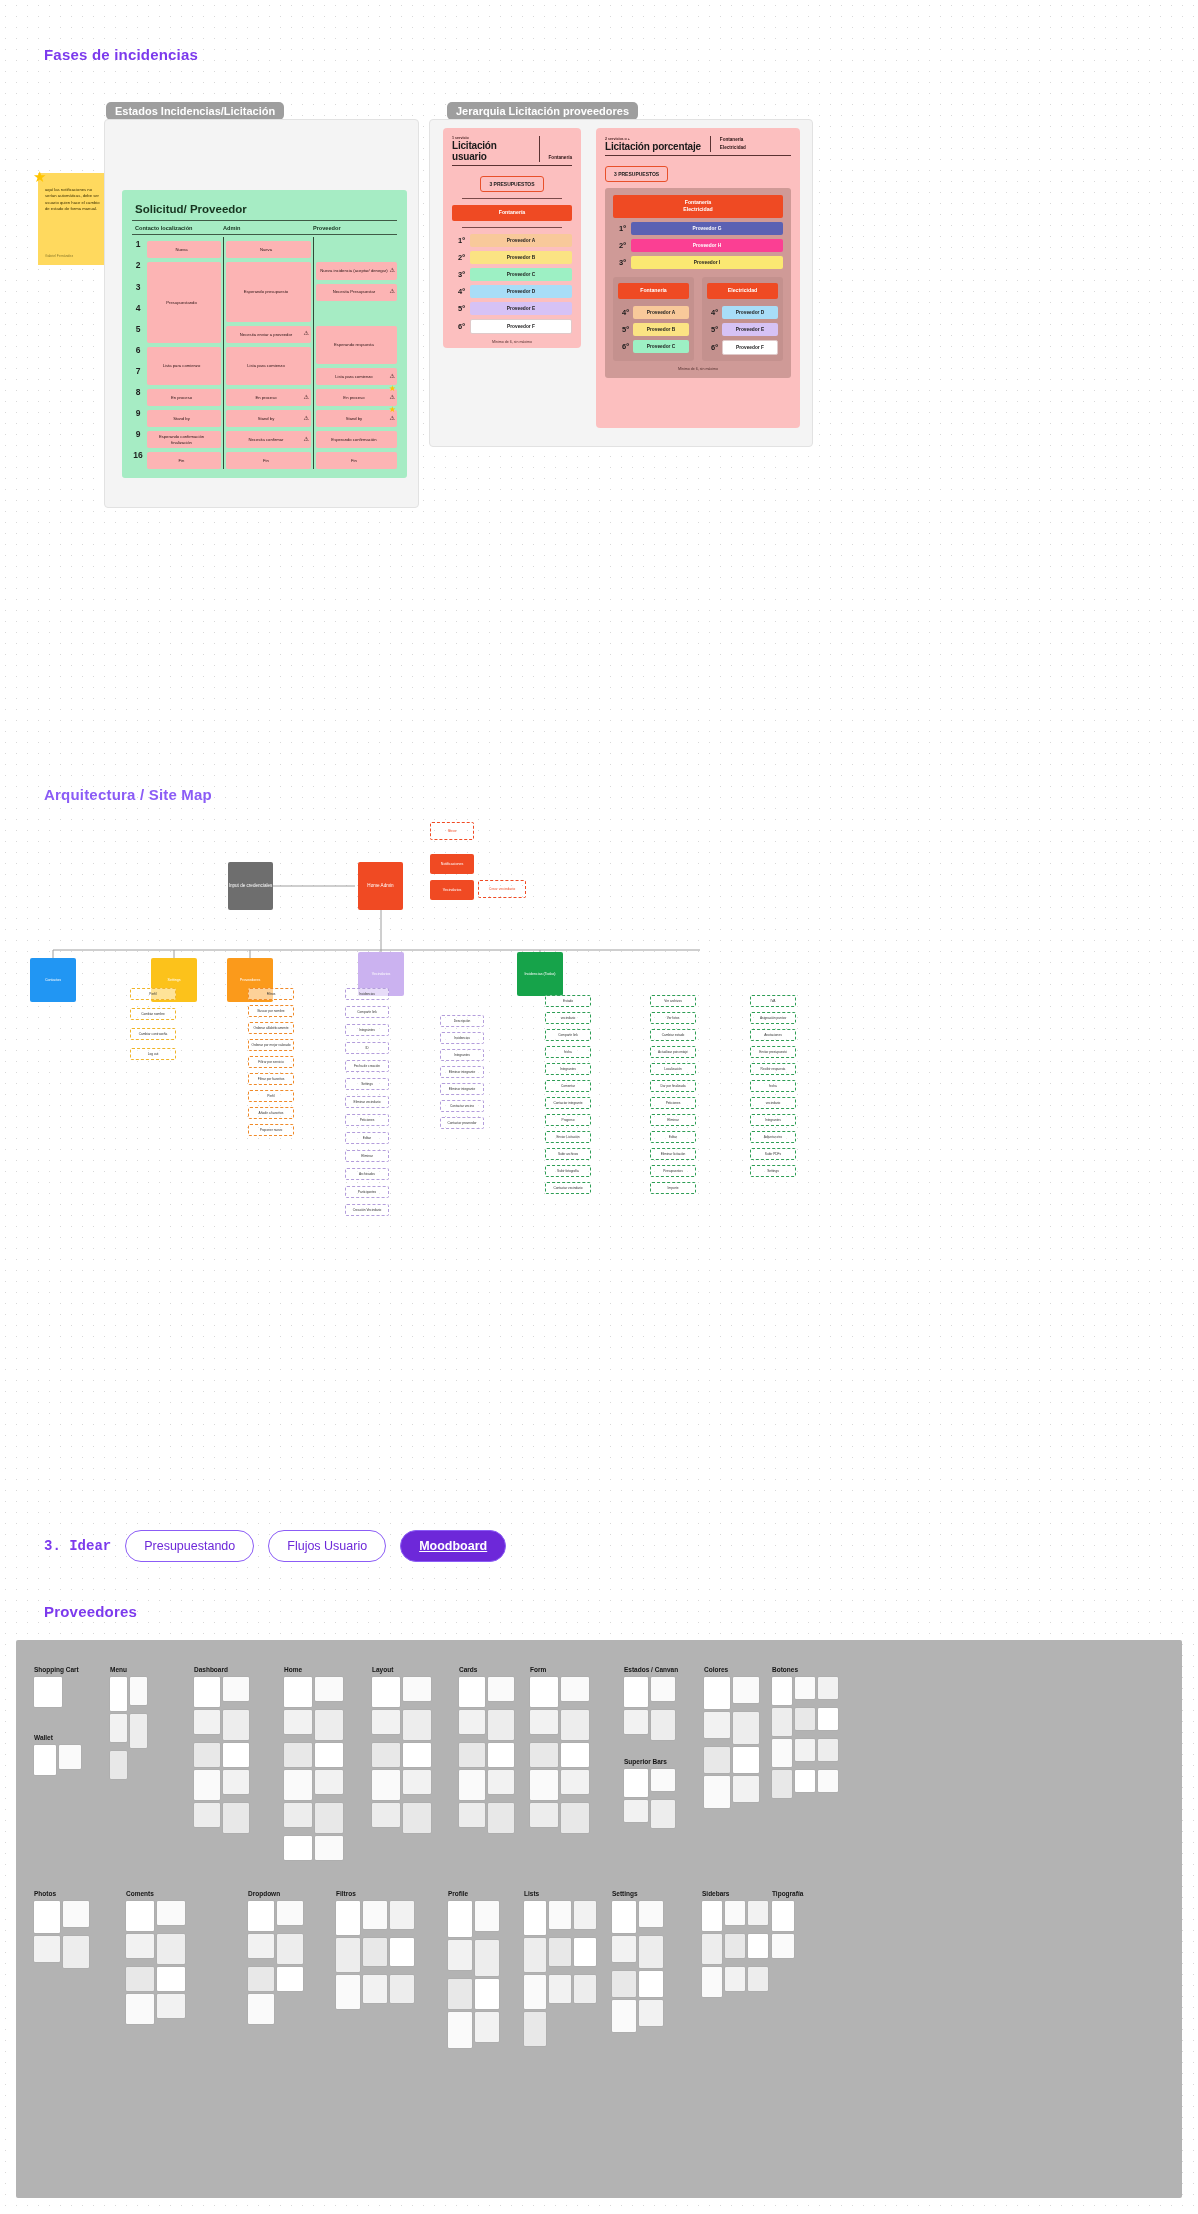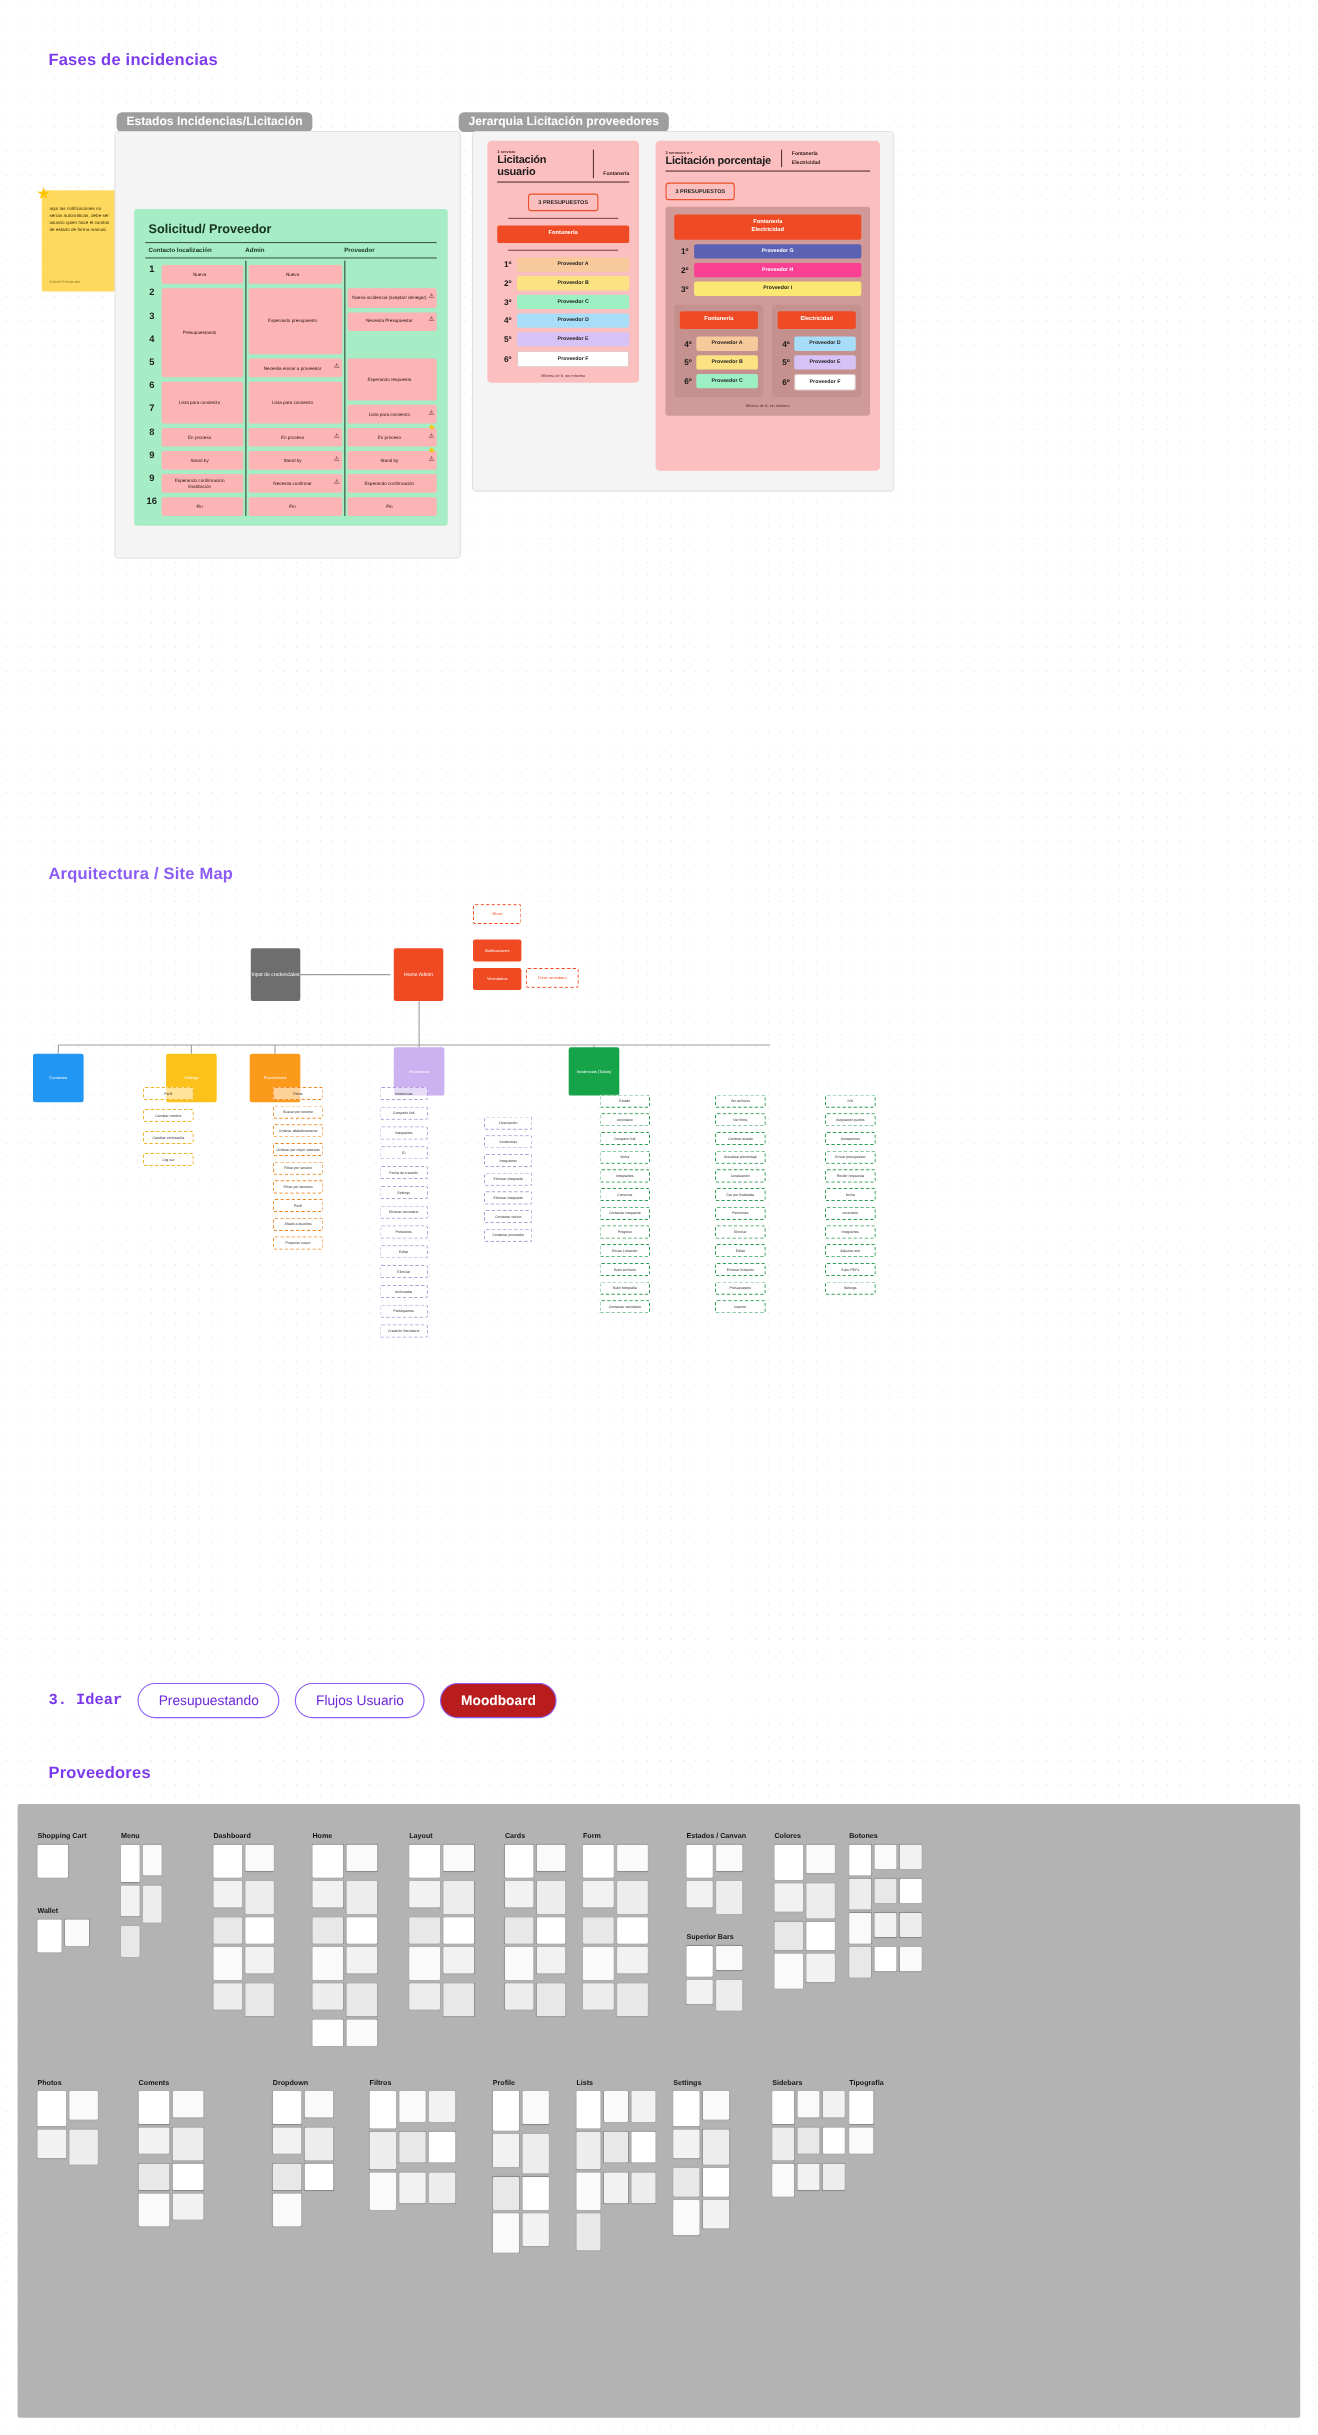--- a/index.html
+++ b/index.html
@@ -117,21 +117,21 @@
   .n-sm  { font-size: 3.6px; }
   .dashed { background: transparent; border: 1.1px dashed; }
 
   
   #idear { position: absolute; left: 44px; top: 1530px; }
   .idear-label { font-size: 14px; font-weight: 700; color: #7c3aed; font-family: "Liberation Mono", monospace; }
   .pill {
     border: 1.4px solid #8b5cf6; border-radius: 20px; padding: 8px 18px;
     font-size: 12.5px; color: #6d28d9; background: #fff; font-weight: 500;
   }
-  .pill.active { background: #b91c1c; color: #fff; border-color: #8b5cf6; font-weight: 600; }
+  .pill.active { background: #6d28d9; color: #fff; border-color: #8b5cf6; font-weight: 600; text-decoration: underline; }
 
   
   #moodboard {
     position: absolute; left: 16px; top: 1640px; width: 1166px; height: 558px;
     background: #b3b3b3; border-radius: 2px;
   }
   .mb-group { position: absolute; }
   .mb-title { font-size: 6.5px; font-weight: 700; color: #141414; margin-bottom: 4px; }
   .thumbs { display: flex; flex-wrap: wrap; gap: 3px; }
   .th { background: #fff; border-radius: 1px; box-shadow: 0 0 1px rgba(0,0,0,.25); }
@@ -257,21 +257,21 @@
         <div class="cell" style="top: 193.9px; height: 17.1px; left: 2px; right: 2px;">
           <span>Esperando confirmación</span>
         </div>
         <div class="cell" style="top: 215px; height: 17.1px; left: 2px; right: 2px;">
           <span>Fin</span>
         </div>
       </div>
   </div>
 </div>
 
-<div class="panel-label" style="left:417px; top:102px;">Jerarquia Licitación proveedores</div>
+<div class="panel-label" style="left:447px; top:102px;">Jerarquia Licitación proveedores</div>
 <div class="panel" id="lic-panel"></div>
 
 <div class="lic-card" id="lic-simple">
   <div class="lic-head">
     <div>
       <div class="lic-kicker">1 servicio</div>
       <div class="lic-title">Licitación usuario</div>
     </div>
     <div class="lic-sep"></div>
     <div class="lic-serv">

